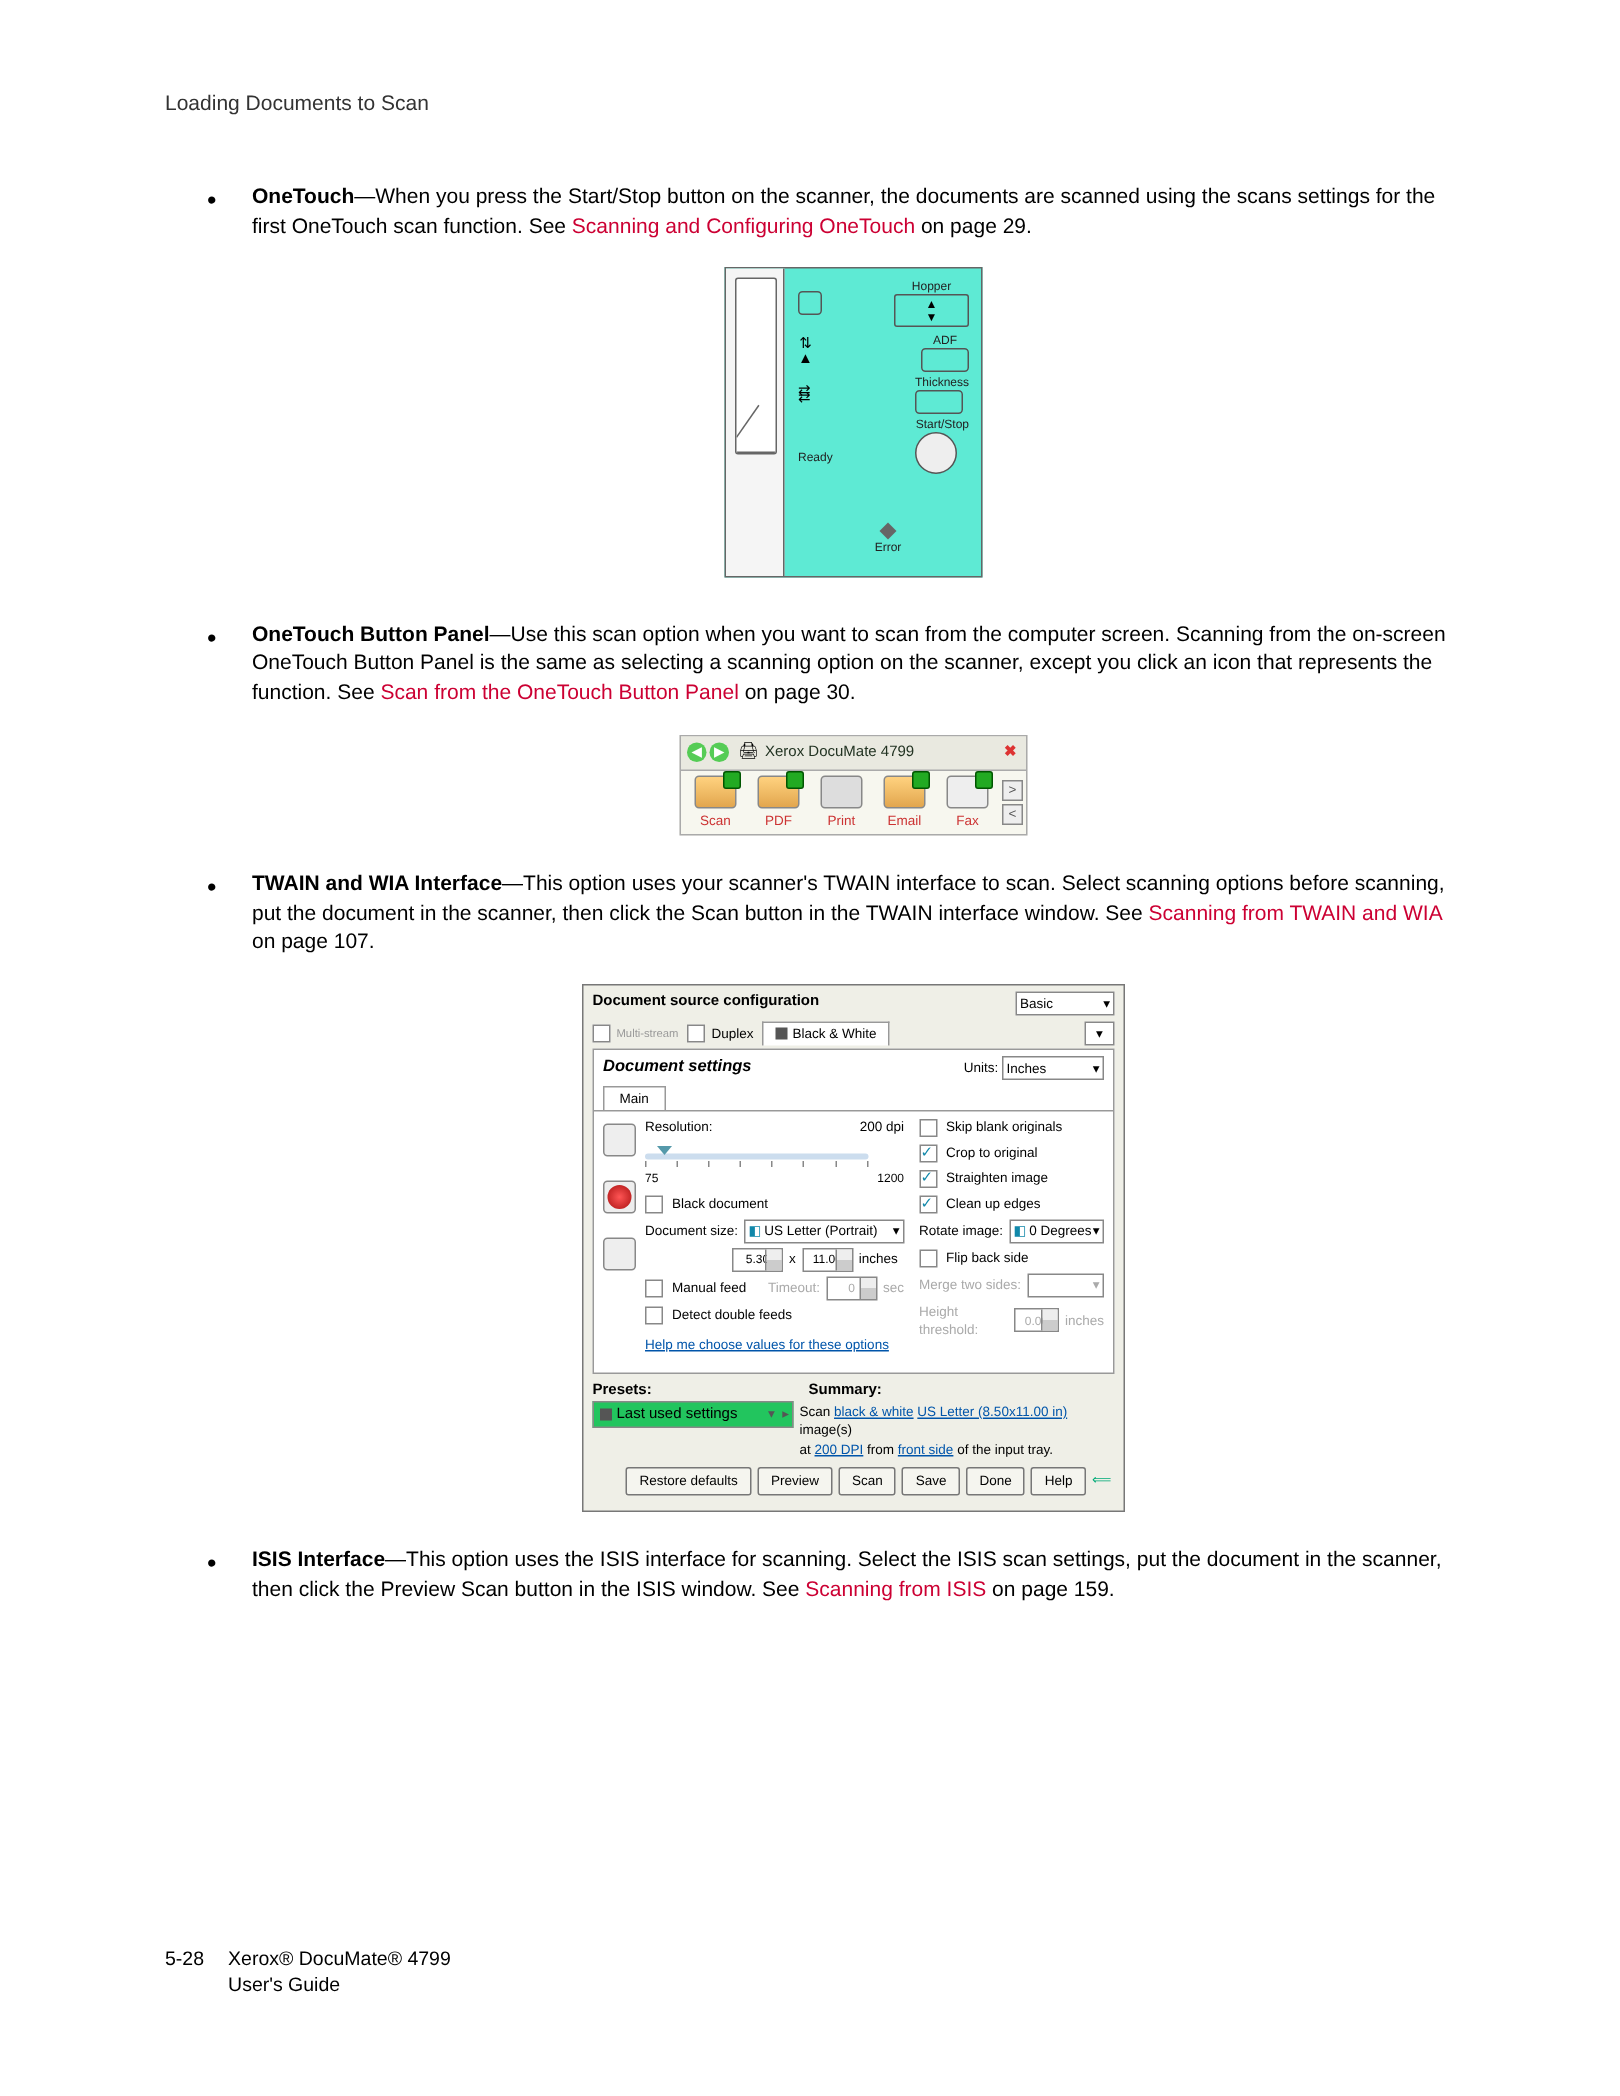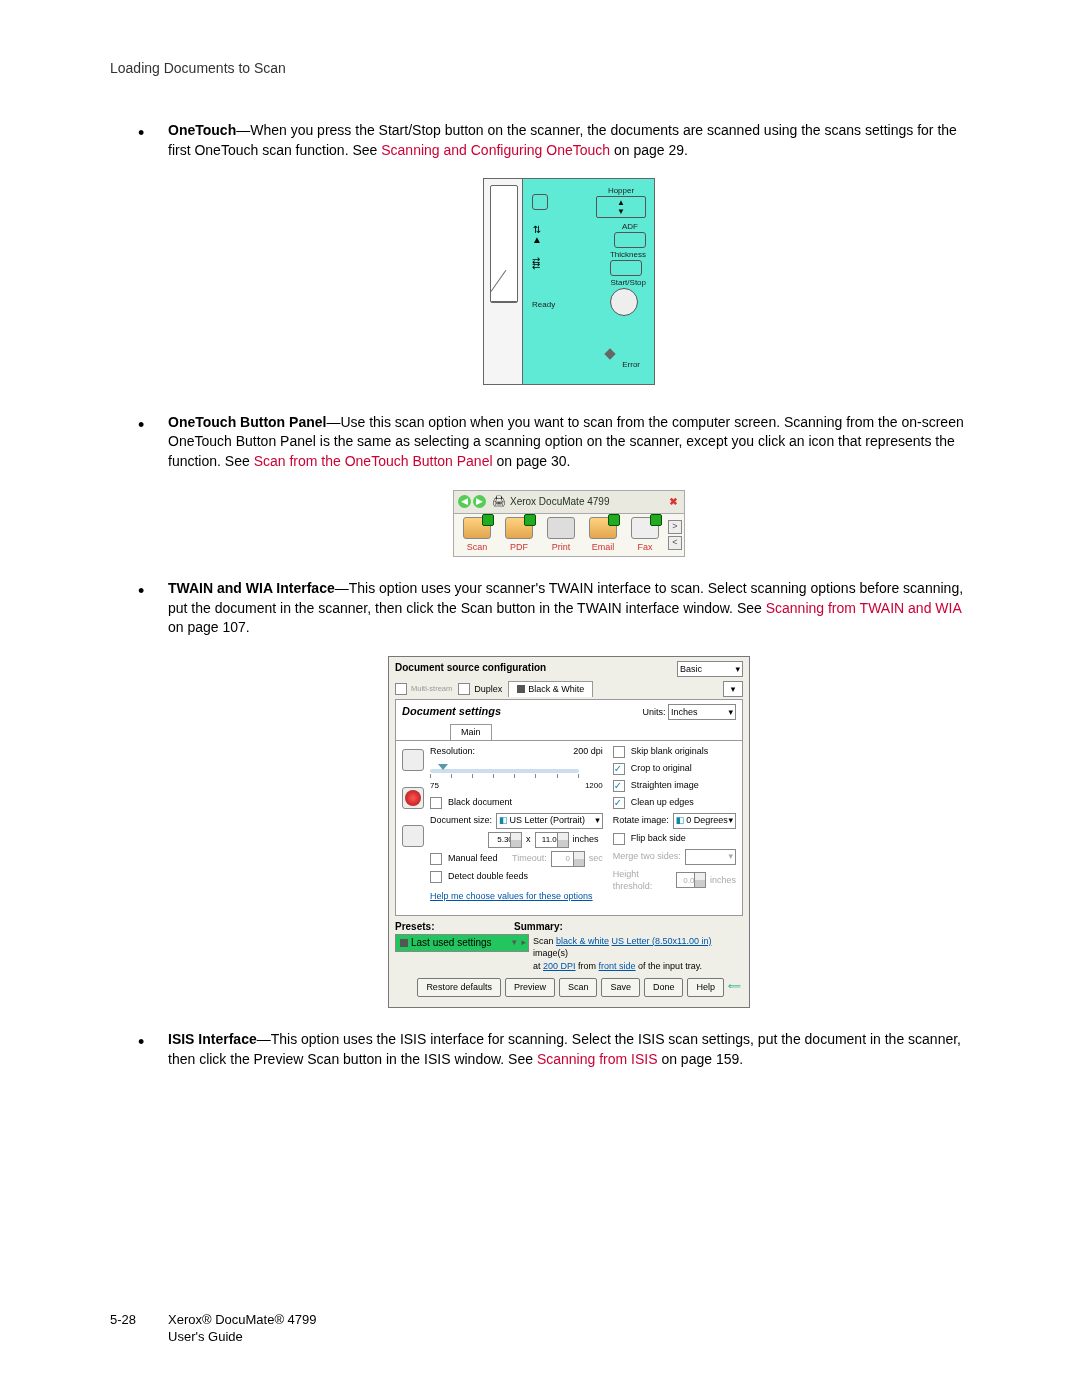--- a/index.html
+++ b/index.html
@@ -130,23 +130,23 @@
     border: 1px solid #555; border-radius: 50%;
     background: #eee;
   }
   .sd-ready {
     position: absolute;
     left: 10px; top: 120px;
     font-size: 8px; color: #222;
   }
   .sd-error {
     position: absolute;
-    left: 58px; bottom: 14px;
+    left: 40px; bottom: 14px;
     font-size: 8px; color: #222;
-    text-align: right;
+    text-align: center;
     width: 60px;
   }
   .sd-error::before {
     content: "";
     display: block;
     width: 8px; height: 8px;
     margin: 0 auto 1px auto;
     background: #666;
     transform: rotate(45deg);
   }
@@ -293,21 +293,20 @@
   .tw-body-head .bi {
     font-weight: bold; font-style: italic; font-size: 11px;
   }
   .tw-main-tab {
     display: inline-block;
     border: 1px solid #999;
     border-bottom: none;
     padding: 1px 10px;
     margin-top: 2px;
     background: #fff;
-    margin-left: 48px;
   }
   .tw-hr {
     border-top: 1px solid #999;
     margin: 0 0 4px -6px;
     width: calc(100% + 12px);
   }
   .tw-grid {
     display: flex;
   }
   .tw-side {
@@ -414,21 +413,21 @@
     border-left: 1px solid #888;
     background: linear-gradient(#eee 50%, #ccc 50%);
   }
   .tw-disabled { color: #aaa; }
   .tw-link { color: #05a; text-decoration: underline; }
   .tw-presets {
     margin: 4px 6px 0 6px;
     display: flex;
     align-items: center;
   }
-  .tw-presets .lab { font-weight: bold; font-size: 10px; width: 119px; }
+  .tw-presets .lab { font-weight: bold; font-size: 10px; width: 144px; }
   .tw-presets .sum { font-weight: bold; font-size: 10px; }
   .tw-preset2 {
     margin: 0 6px;
     display: flex;
     align-items: flex-start;
     gap: 4px;
   }
   .tw-preset2 .presel {
     flex: 0 0 128px;
     border: 1px solid #888;
@@ -469,25 +468,25 @@
   }
   .tw-back {
     width: 15px; height: 15px;
     display: inline-block;
     color: #0a7;
   }
 
   
   .footer {
     position: absolute;
-    bottom: 51px;
+    bottom: 65px;
     left: 110px;
     font-size: 13px;
     display: flex;
-    gap: 32px;
+    gap: 16px;
   }
   .footer .pg { }
   .footer .info { line-height: 1.3; }
 </style>
 </head>
 <body>
 
 <div class="page">
 
   <div class="header-title">Loading Documents to Scan</div>

